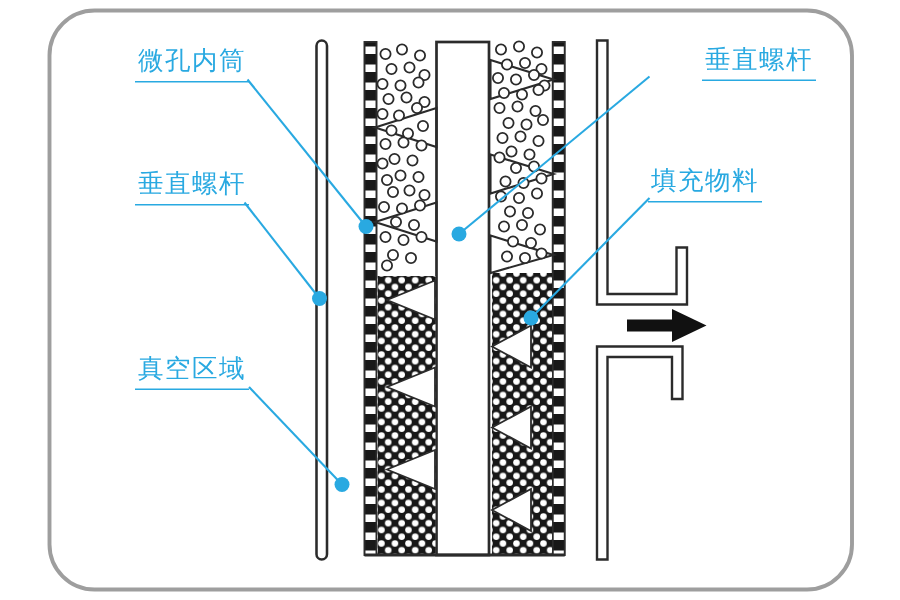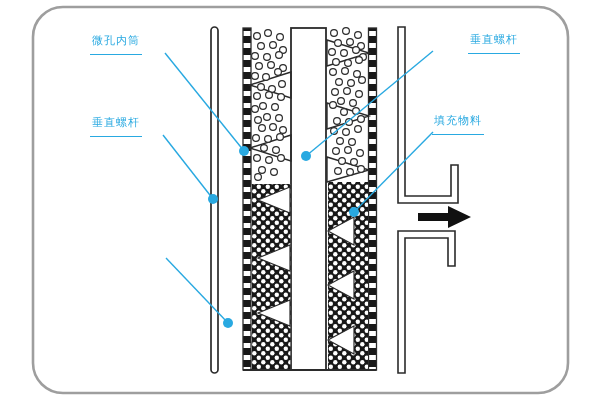--- a/index.html
+++ b/index.html
@@ -14,21 +14,21 @@
     font-family:"DejaVu Sans","Liberation Sans",sans-serif;
     overflow:hidden;
   }
   svg{position:absolute;left:0;top:0;}
   .ink{stroke:var(--line);}
   .lead{stroke:var(--accent);stroke-width:1.4;fill:none;}
   .lead-dot{fill:var(--accent);stroke:none;}
   .callout{
     position:absolute;
     color:var(--accent);
-    font-size:11px;
+    font-size:17px;
     line-height:20px;
     letter-spacing:1px;
     padding:0 2px 3px 2px;
     border-bottom:1.6px solid var(--accent);
     white-space:nowrap;
     user-select:none;
   }
 </style>
 </head>
 <body>
@@ -183,16 +183,17 @@
       <circle class="lead-dot" cx="244" cy="151" r="5"></circle>
       <circle class="lead-dot" cx="213" cy="199" r="5"></circle>
       <circle class="lead-dot" cx="228" cy="323" r="5"></circle>
       <circle class="lead-dot" cx="306" cy="156" r="5"></circle>
       <circle class="lead-dot" cx="354" cy="212" r="5"></circle>
     </g>
   </svg>
 
   <div class="callout" style="left:90px;top:31px;">微孔内筒</div>
   <div class="callout" style="left:90px;top:113px;">垂直螺杆</div>
+  <div class="callout" style="left:90px;top:236px;">真空区域</div>
   <div class="callout" style="left:432px;top:30px;margin-left:36px;">垂直螺杆</div>
   <div class="callout" style="left:432px;top:111px;">填充物料</div>
 
 </div>
 
 </body></html>

